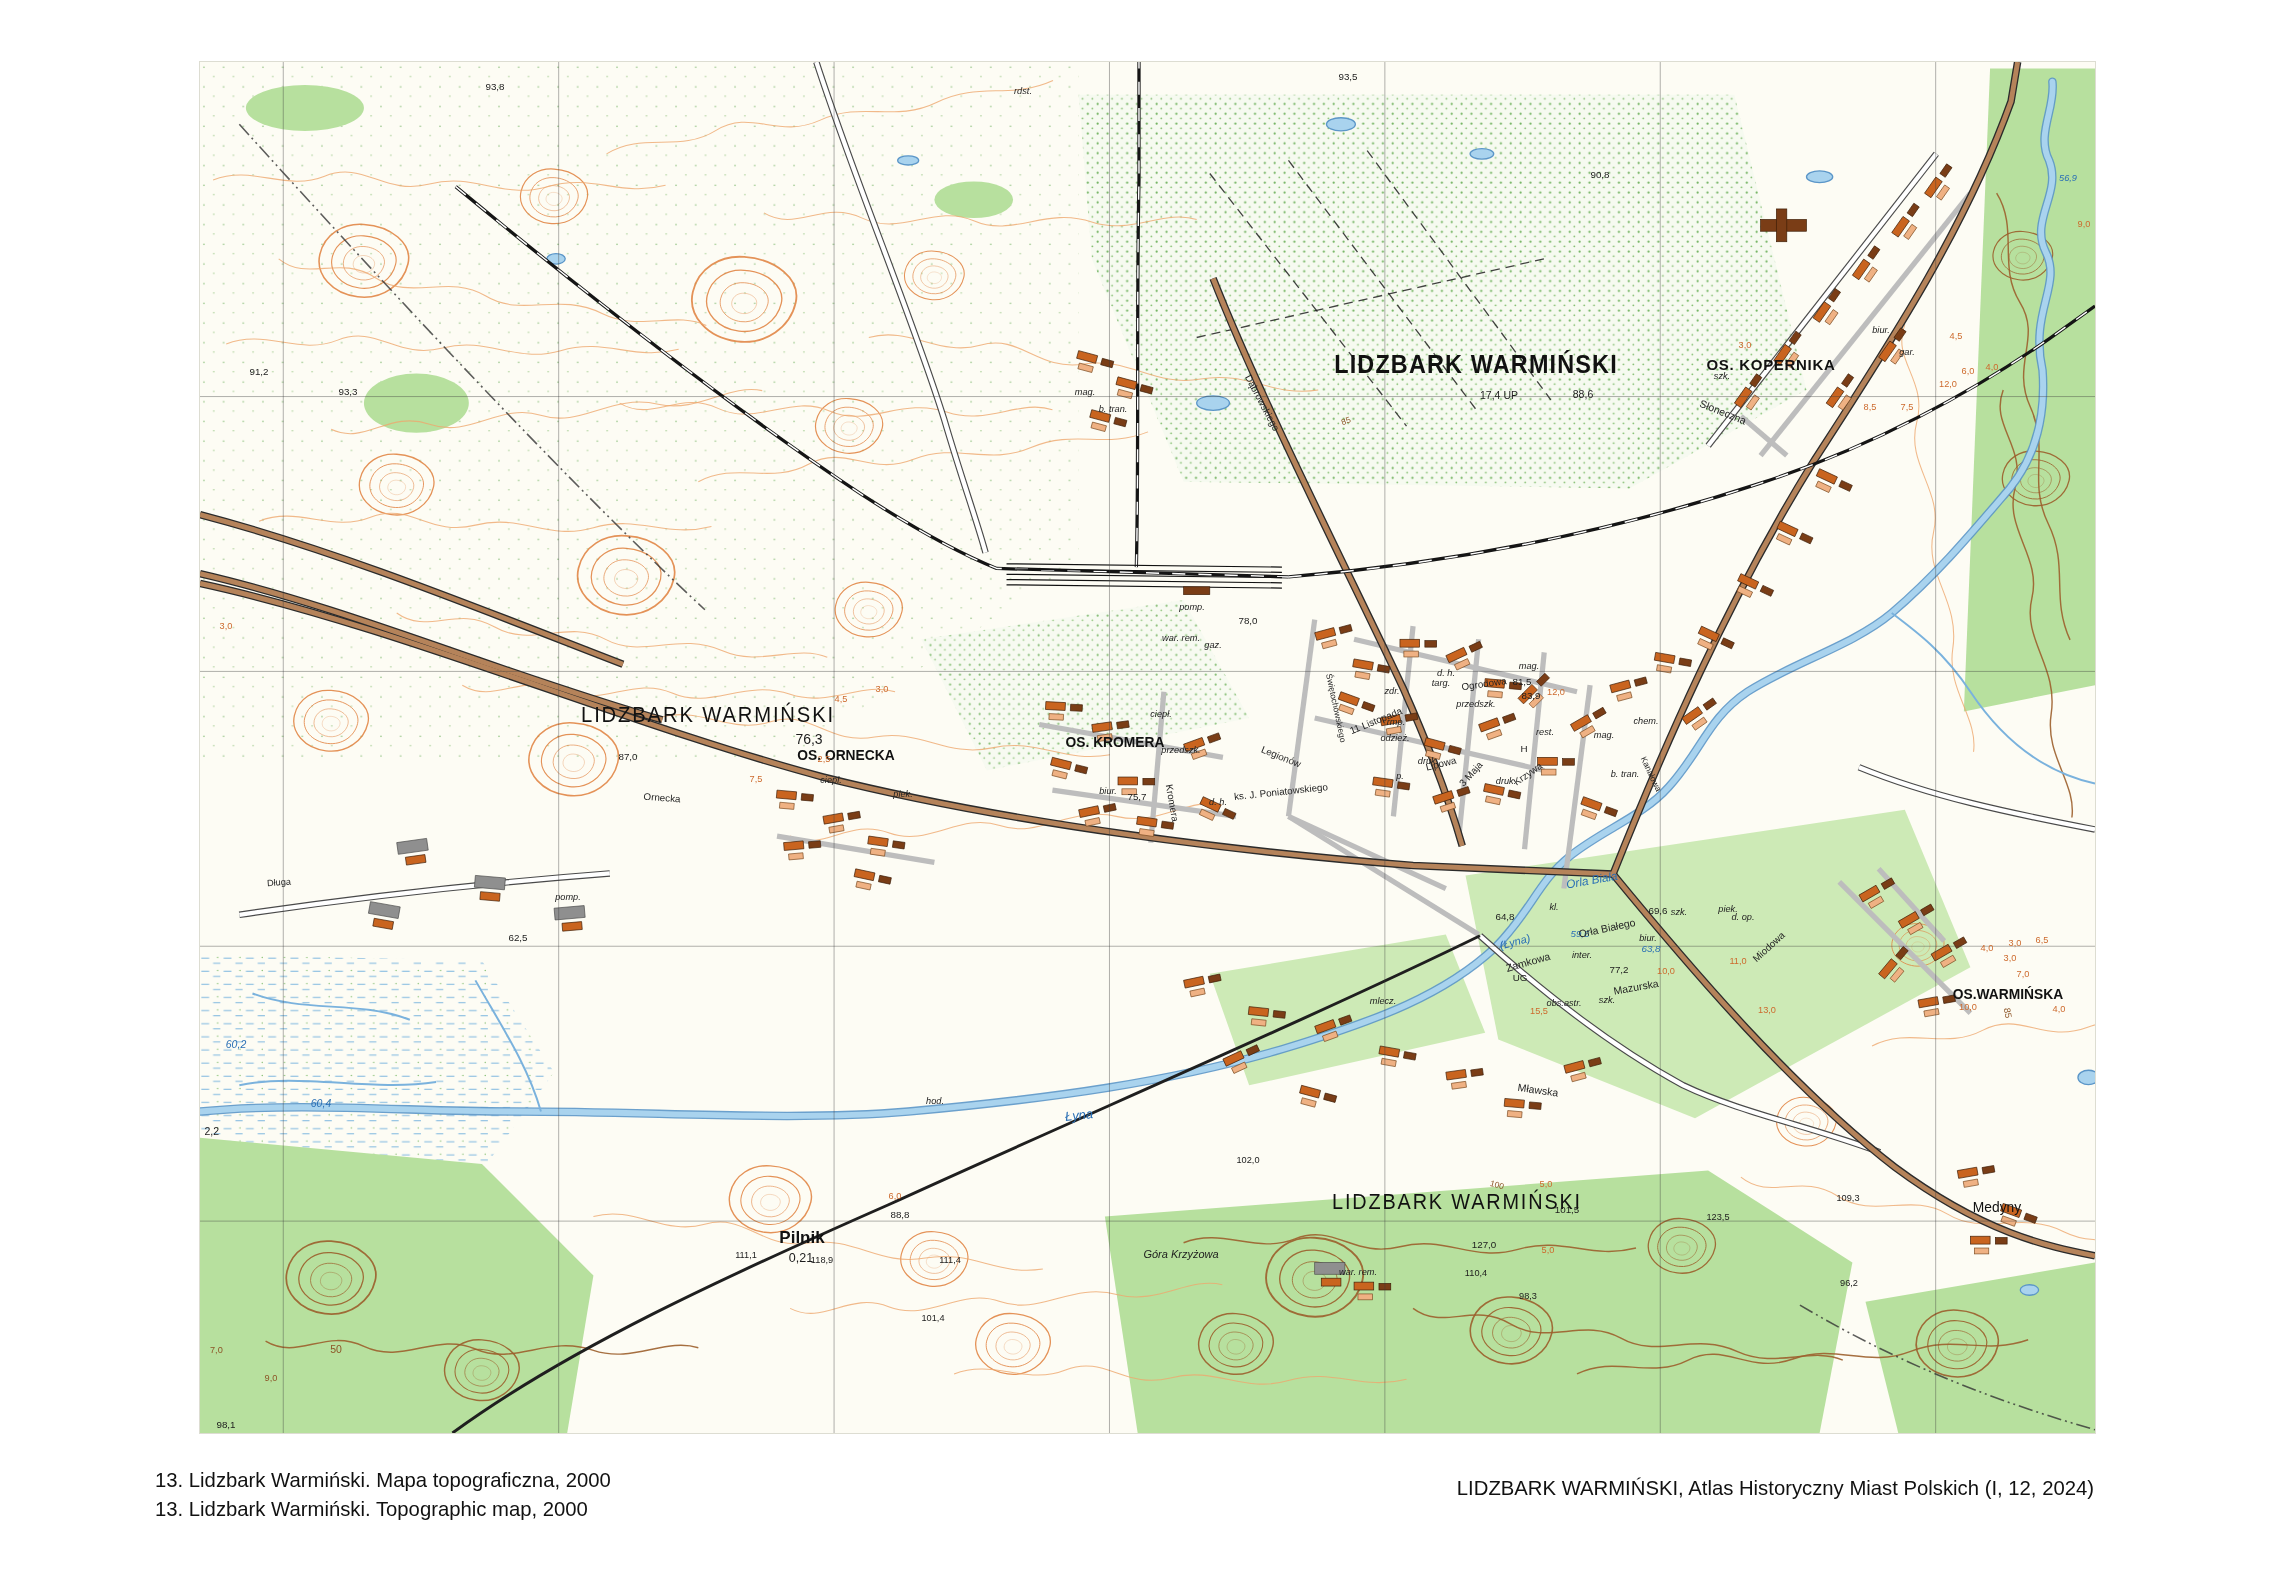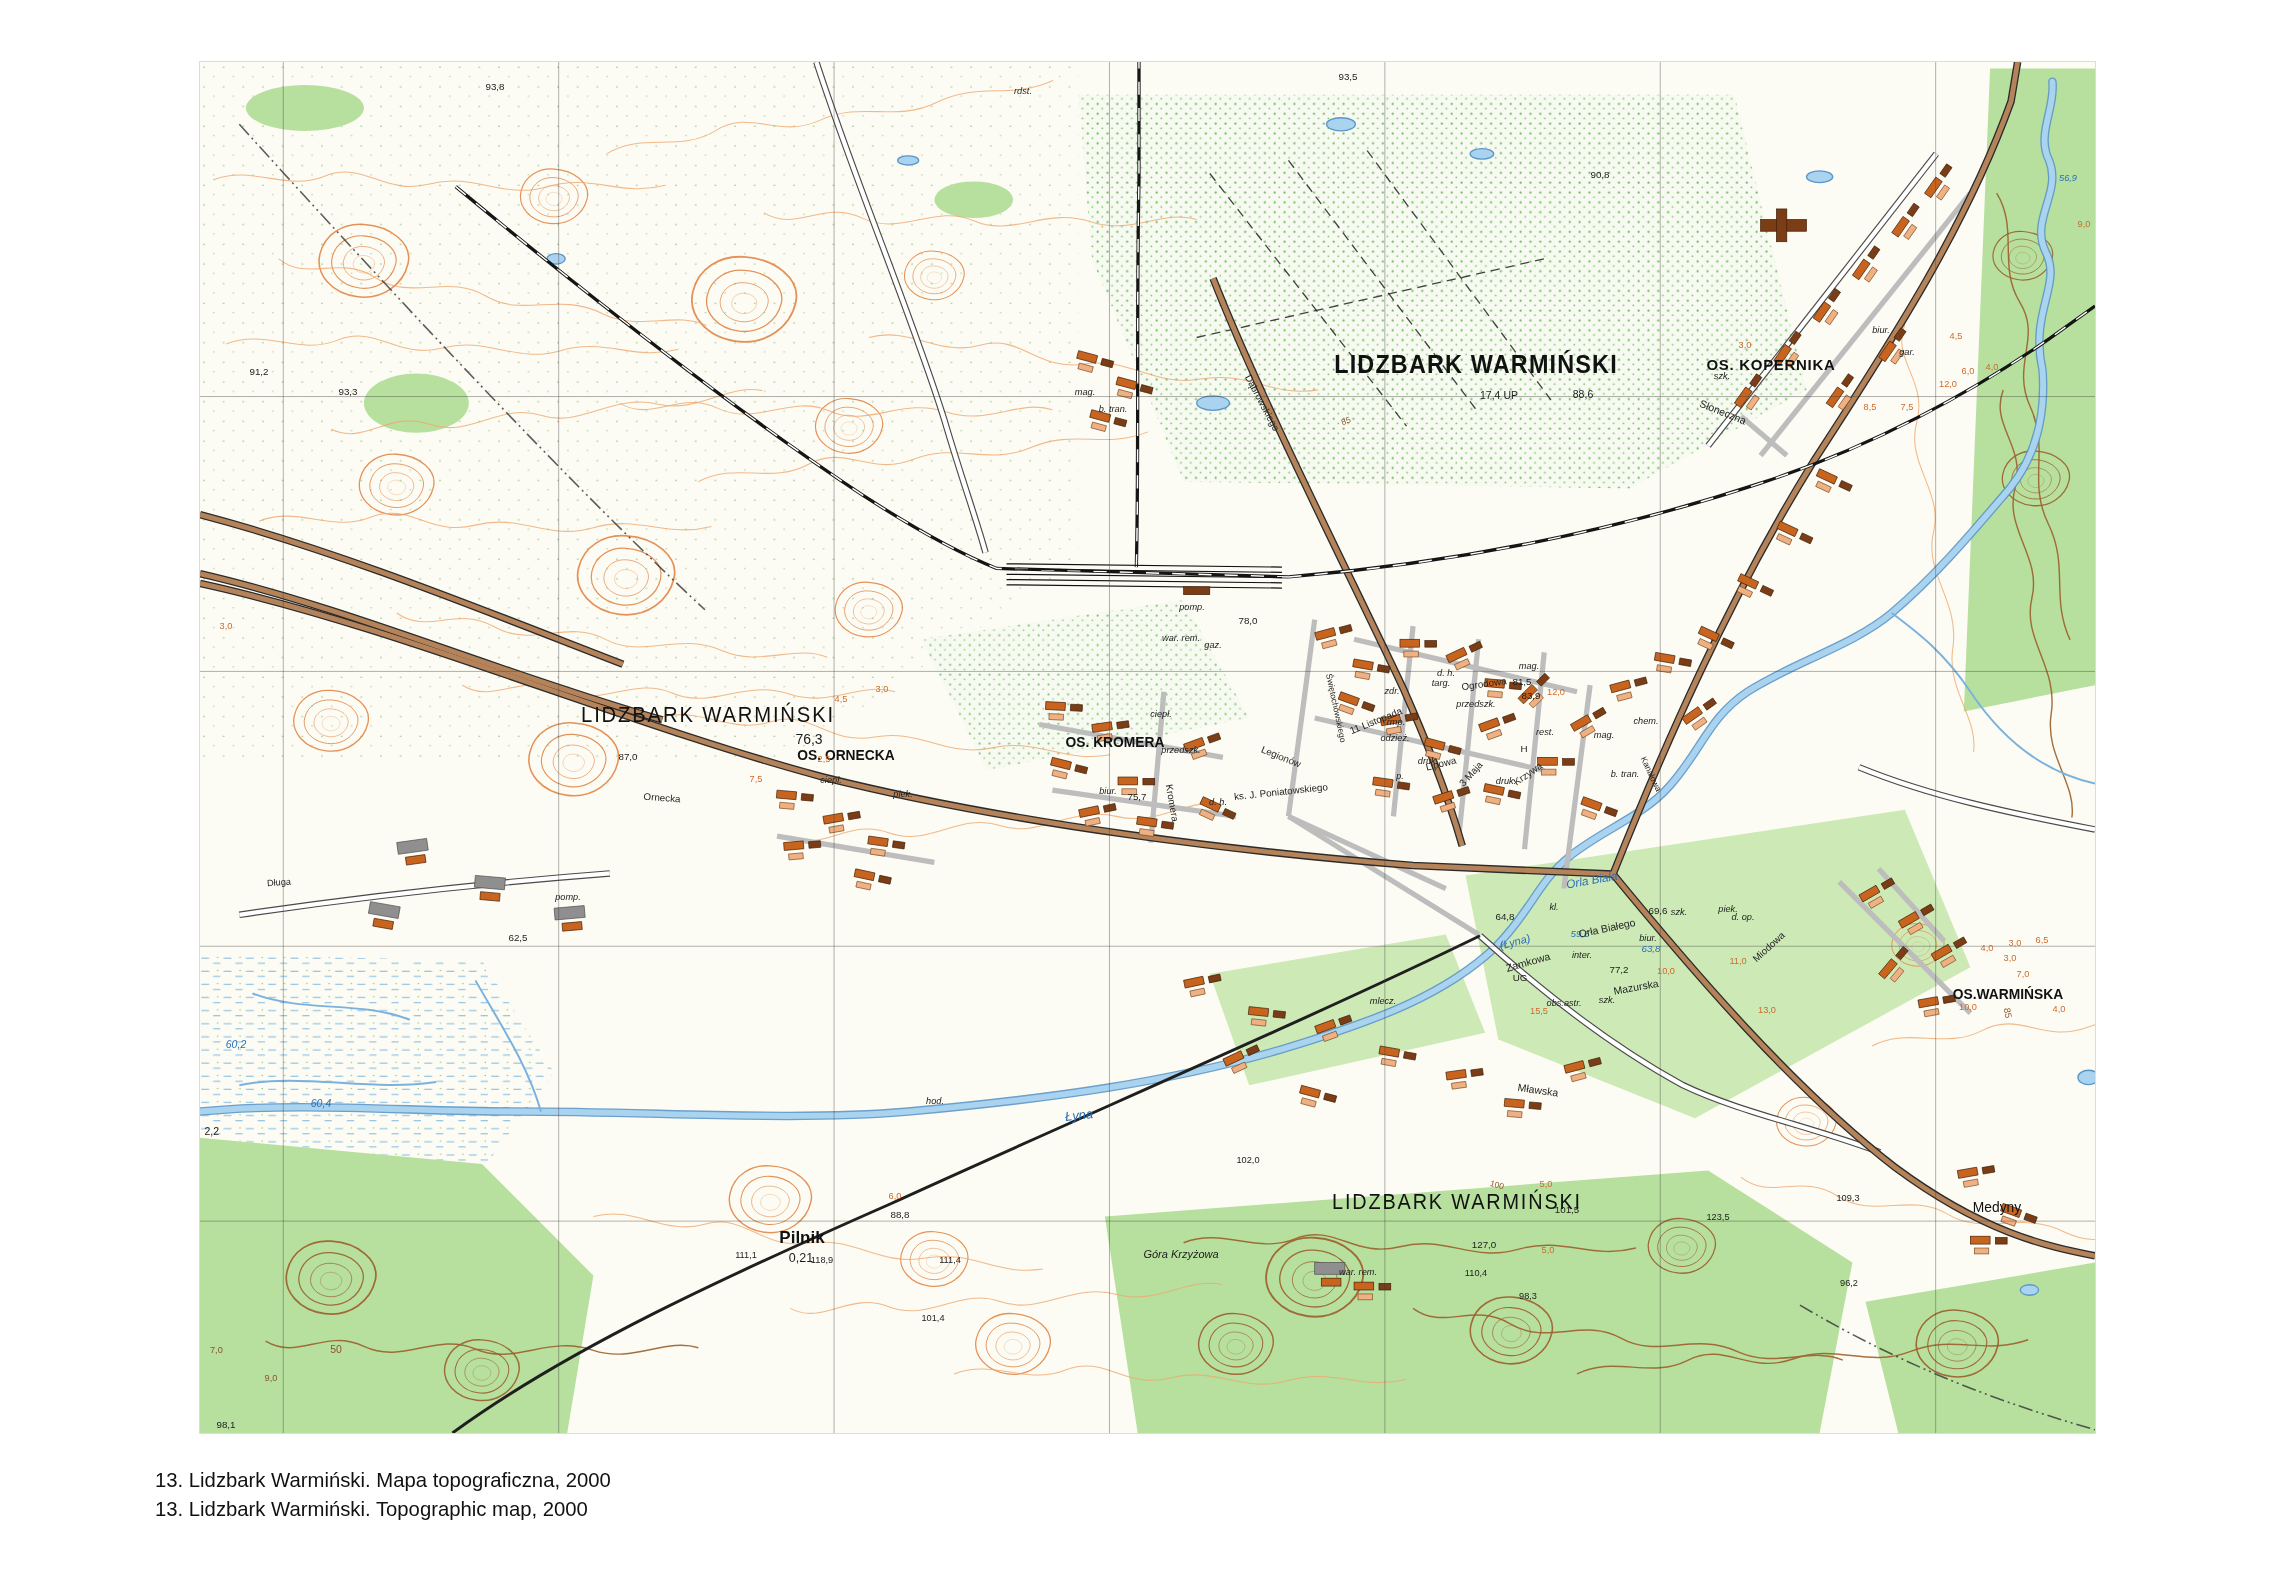--- a/index.html
+++ b/index.html
@@ -494,14 +494,15 @@
       <div class="lbl ab" style="left: 1200px; top: 715px; font-size: 9.2px; transform: translate(-50%, -50%) rotate(0deg) scaleX(1);">p.</div>
     </div>
 </div>
 
 <div class="cap-left">
   <div>13. Lidzbark Warmiński. Mapa topograficzna, 2000</div>
   <div>13. Lidzbark Warmiński. Topographic map, 2000</div>
 </div>
 
 <div class="cap-right">
+  <div class="title">LIDZBARK WARMIŃSKI, Atlas Historyczny Miast Polskich (I, 12, 2024)</div>
 </div>
 
 
 </body></html>

